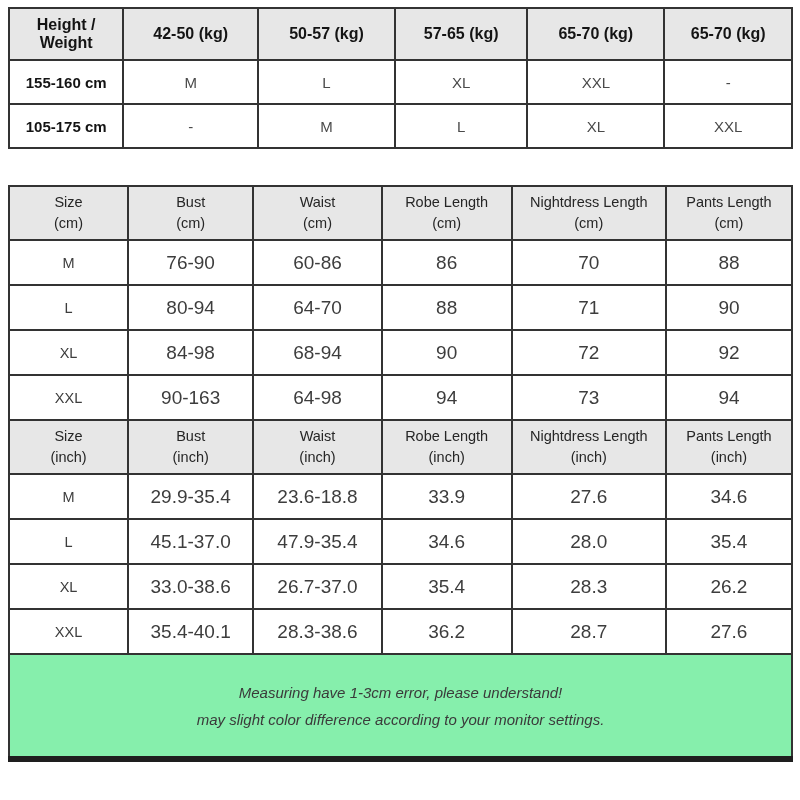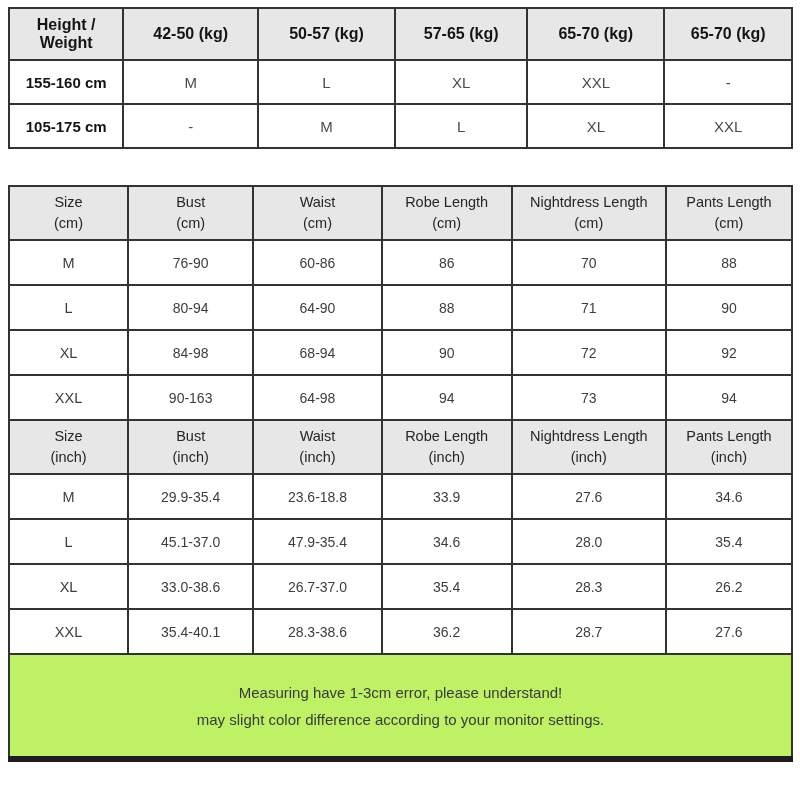--- a/index.html
+++ b/index.html
@@ -26,25 +26,25 @@
   }
 
   
   .m-table{position:absolute;left:8px;top:185px;width:785px;border-bottom:6px solid #1e1e1e;}
   .m-table th,.m-table td{border:2px solid #333333;}
   .m-table tr.head th{
     background:#e7e7e7;height:52px;
     font-size:14.5px;font-weight:normal;color:#262626;line-height:1.45;
   }
   .m-table td{
-    height:43px;font-size:14px;font-weight:normal;color:#3d3d3d;background:#ffffff;
+    height:43px;font-size:19px;font-weight:normal;color:#3d3d3d;background:#ffffff;
   }
   .m-table td.sizecol{font-size:14.5px;}
   .m-table .note-cell{
-    height:101px;font-size:15px;color:#3a3a3a;line-height:1.8;background:#bef264;
+    height:101px;font-size:15px;color:#3a3a3a;line-height:1.8;background:#86efac;font-style:italic;
   }
 </style>
 </head>
 <body>
 
 <div class="canvas">
 
   <table class="hw-table">
     <colgroup>
       <col style="width:14.6%">
@@ -124,21 +124,21 @@
         <td class="sizecol">M</td>
         <td>76-90</td>
         <td>60-86</td>
         <td>86</td>
         <td>70</td>
         <td>88</td>
       </tr>
       <tr>
         <td class="sizecol">L</td>
         <td>80-94</td>
-        <td>64-90</td>
+        <td>64-70</td>
         <td>88</td>
         <td>71</td>
         <td>90</td>
       </tr>
       <tr>
         <td class="sizecol">XL</td>
         <td>84-98</td>
         <td>68-94</td>
         <td>90</td>
         <td>72</td>

